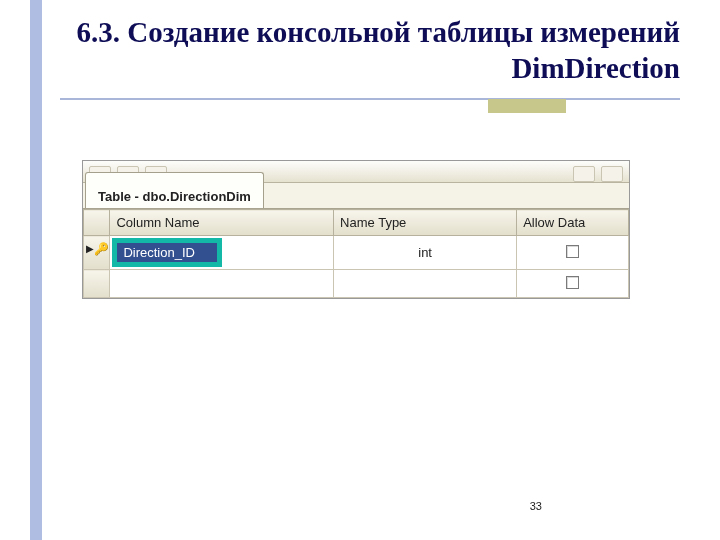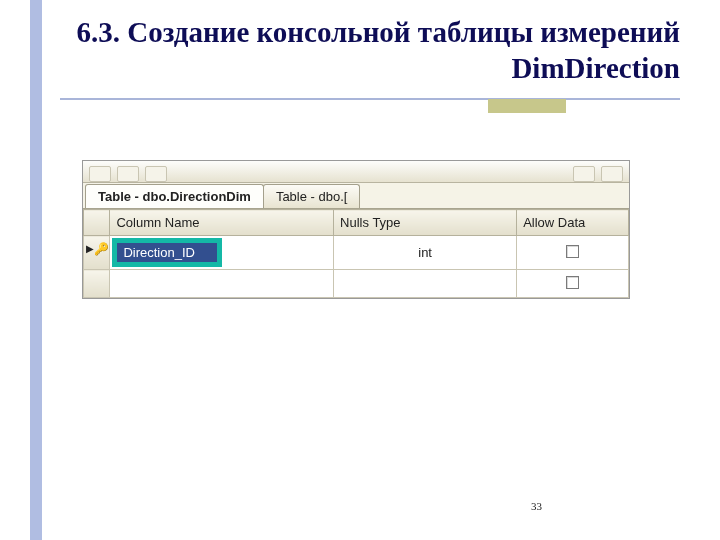--- a/index.html
+++ b/index.html
@@ -51,21 +51,21 @@
     top: 99px;
     width: 78px;
     height: 14px;
     background: #c7c78b;
   }
   .page-num {
     position: absolute;
     right: 50px;
     bottom: 28px;
     font-size: 11px;
-    font-family: Liberation Serif, serif;
+    font-family: Liberation Sans, sans-serif;
     color: #222;
     margin-top: 44px;
   }
 
   
   .shot {
     position: absolute;
     left: 82px;
     top: 160px;
     width: 548px;
@@ -106,21 +106,21 @@
     color: #222;
     position: relative;
     border-radius: 3px 3px 0 0;
     margin-right: -1px;
     white-space: nowrap;
     font-size: 13px;
   }
   .tab.active {
     background: #fefefb;
     font-weight: bold;
-    padding-top: 4px;
+    padding-top: 16px;
     z-index: 2;
   }
   .grid {
     width: 100%;
     border-collapse: collapse;
     background: #ffffff;
   }
   .grid th {
     background: linear-gradient(#f7f5eb, #e3dfcc);
     border: 1px solid #b5b19c;
@@ -209,31 +209,28 @@
       <div class="tb-shape"></div>
       <div style="flex:1"></div>
       <div class="tb-shape"></div>
       <div class="tb-shape"></div>
     </div>
 
     <div class="tabs">
       <div class="tab active">
         <span>Table - dbo.DirectionDim</span>
       </div>
-      <div class="tab">
-        <span>Table - dbo.[</span>
-      </div>
     </div>
 
     <table class="grid">
       <thead>
         <tr>
           <th class="rowhead"></th>
           <th class="col-name">Column Name</th>
-          <th class="col-type">Nulls Type</th>
+          <th class="col-type">Name Type</th>
           <th class="col-null">Allow Data</th>
         </tr>
       </thead>
       <tbody>
         <tr>
           <td class="rowhead">
             <span class="arrow">▶</span>
             <span class="key">🔑</span>
           </td>
           <td class="col-name">

